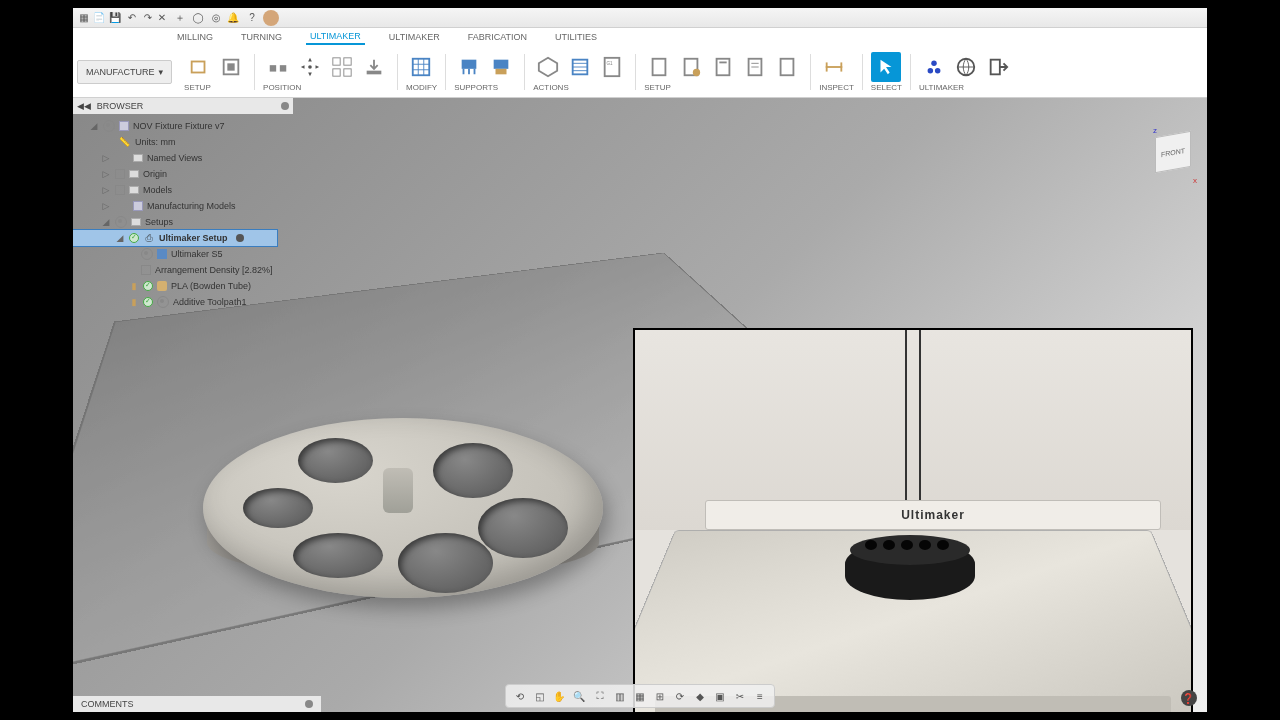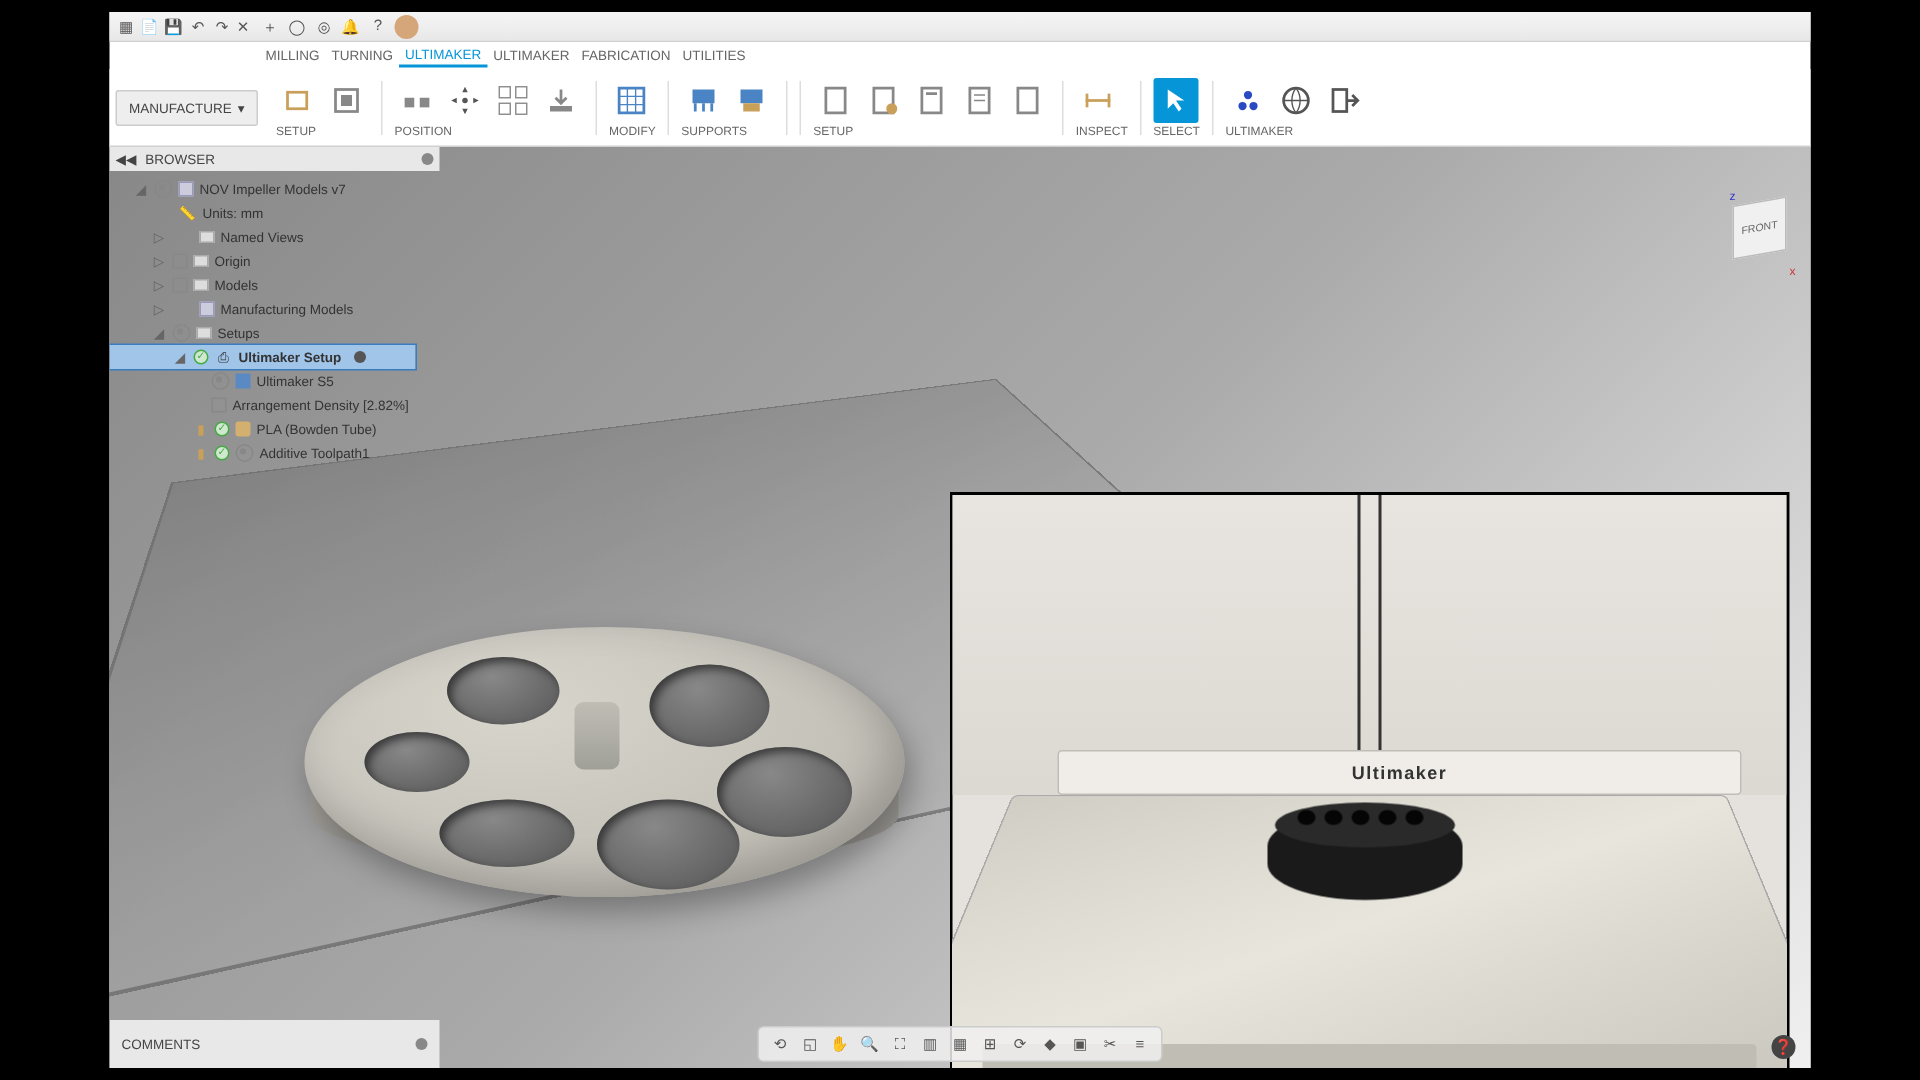--- a/index.html
+++ b/index.html
@@ -9,21 +9,21 @@
 
 .title-bar { height: 20px; background: linear-gradient(#f5f5f5, #e8e8e8); display: flex; align-items: center; padding: 0 4px; border-bottom: 1px solid #d0d0d0; font-size: 10px; }
 .title-icons-left { display: flex; gap: 2px; align-items: center; }
 .title-icon { width: 14px; height: 14px; display: inline-flex; align-items: center; justify-content: center; border-radius: 2px; color: #555; cursor: pointer; }
 .title-center { flex: 1; text-align: center; color: #444; }
 .title-center span.orange { color: #f90; }
 .title-icons-right { display: flex; gap: 4px; align-items: center; }
 .avatar { width: 16px; height: 16px; border-radius: 50%; background: #d4a679; }
 
 
-.main-tabs { height: 18px; display: flex; align-items: center; padding-left: 100px; font-size: 9px; color: #666; }
+.main-tabs { height: 18px; display: flex; align-items: center; gap: 20px; padding-left: 100px; font-size: 9px; color: #666; }
 .main-tab { cursor: pointer; padding: 2px 4px; }
 .main-tab.active { color: #0696d7; border-bottom: 2px solid #0696d7; }
 
 
 .ribbon { height: 52px; background: #fff; border-bottom: 1px solid #d0d0d0; display: flex; align-items: center; padding: 0 4px; }
 .workspace-btn { background: #eee; border: 1px solid #ccc; padding: 6px 8px; font-size: 9px; color: #444; display: flex; align-items: center; gap: 4px; border-radius: 2px; cursor: pointer; margin-right: 8px;}
 .ribbon-group { display: flex; flex-direction: column; align-items: flex-start; margin: 0 4px; }
 .ribbon-icons { display: flex; gap: 2px; align-items: center; }
 .ribbon-icon { width: 30px; height: 30px; display: inline-flex; align-items: center; justify-content: center; cursor: pointer; border-radius: 2px; }
 .ribbon-icon.blue-bg { background: #0696d7; }
@@ -73,21 +73,21 @@
 
 
 .cad-part { position: absolute; left: 130px; top: 260px; width: 420px; height: 280px; }
 .cad-disc { position: absolute; left: 0; top: 60px; width: 400px; height: 180px; background: radial-gradient(ellipse at 35% 30%, #d8d5cd, #b8b5ad); border-radius: 50%; box-shadow: inset -10px -10px 30px rgba(0,0,0,0.2), 5px 10px 20px rgba(0,0,0,0.3);}
 .cad-disc-side { position: absolute; left: 4px; top: 150px; width: 392px; height: 70px; background: linear-gradient(#a8a5a0,#989590); border-radius: 0 0 190px 190px / 0 0 35px 35px;}
 .cad-hole { position: absolute; background: radial-gradient(ellipse at 40% 30%, #888, #555); border-radius: 50%; width: 80px; height: 55px; box-shadow: inset 3px 3px 6px rgba(0,0,0,0.5);}
 .cad-center { position: absolute; left: 180px; top: 110px; width: 30px; height: 45px; background: linear-gradient(#c0bdb5,#a0a098); border-radius: 6px;}
 .cad-platform { position: absolute; left: -100px; top: -180px; width: 700px; height: 420px; background: linear-gradient(160deg, #7a7a7a 0%, #8e8e8e 40%, #bababa 100%); transform: perspective(600px) rotateX(50deg) rotateZ(-14deg); border: 2px solid #666; opacity: 0.7;}
 
 
-.comments-bar { position: absolute; left: 0; bottom: 0; width: 220px; height: 16px; background: #e8e8e8; display: flex; align-items: center; padding: 16px 8px; font-size: 9px; color: #444;}
+.comments-bar { position: absolute; left: 0; bottom: 0; width: 248px; height: 16px; background: #e8e8e8; display: flex; align-items: center; padding: 0 8px; font-size: 9px; color: #444;}
 .comments-bar .dot { margin-left: auto; width: 8px; height: 8px; border-radius: 50%; background: #888;}
 
 
 .nav-toolbar { position: absolute; left: 50%; bottom: 4px; transform: translateX(-50%); display: flex; gap: 4px; background: rgba(240,240,240,0.85); padding: 3px 6px; border-radius: 4px; border: 1px solid #ccc;}
 .nav-icon { width: 16px; height: 16px; display: inline-flex; align-items: center; justify-content: center; cursor: pointer; color: #555; font-size: 10px;}
 .info-badge { position: absolute; right: 10px; bottom: 6px; width: 16px; height: 16px; background: #444; color: #fff; border-radius: 50%; display: flex; align-items: center; justify-content: center; font-size: 10px; cursor: pointer;}
 </style>
 </head>
 <body>
 
@@ -197,20 +197,42 @@
         <span class="ribbon-icon">
             <svg viewBox="0 0 24 24">
               <rect x="4" y="4" width="16" height="10" fill="#4a84c4"></rect>
               <rect x="6" y="14" width="12" height="6" fill="#c9a05a"></rect>
             </svg>
           </span>
       </div>
       <div class="ribbon-label">SUPPORTS</div>
     </div>
     <div class="ribbon-sep"></div>
+    <div class="ribbon-group">
+      <div class="ribbon-icons">
+        <span class="ribbon-icon">
+            <svg viewBox="0 0 24 24">
+              <polygon points="12,2 22,8 22,16 12,22 2,16 2,8" fill="none" stroke="#888" stroke-width="2"></polygon>
+            </svg>
+          </span>
+        <span class="ribbon-icon">
+            <svg viewBox="0 0 24 24">
+              <rect x="4" y="4" width="16" height="16" fill="none" stroke="#4a84c4" stroke-width="2"></rect>
+              <path d="M4 8 H20 M4 12 H20 M4 16 H20" stroke="#4a84c4"></path>
+            </svg>
+          </span>
+        <span class="ribbon-icon">
+            <svg viewBox="0 0 24 24">
+              <rect x="4" y="2" width="16" height="20" fill="none" stroke="#888" stroke-width="2"></rect>
+              <text x="6" y="10" font-size="5" fill="#888">G1</text>
+            </svg>
+          </span>
+      </div>
+      <div class="ribbon-label">ACTIONS</div>
+    </div>
     <div class="ribbon-sep"></div>
     <div class="ribbon-group">
       <div class="ribbon-icons">
         <span class="ribbon-icon">
             <svg viewBox="0 0 24 24">
               <rect x="5" y="3" width="14" height="18" fill="none" stroke="#888" stroke-width="2"></rect>
             </svg>
           </span>
         <span class="ribbon-icon">
             <svg viewBox="0 0 24 24">
@@ -310,21 +332,21 @@
       <span class="collapse">◀◀</span>
       <span>BROWSER</span>
       <span class="dot"></span>
     </div>
     <div class="browser-tree">
       <div class="tree-row">
         <span class="tree-indent" style="width:8px"></span>
         <span class="tree-toggle">◢</span>
         <span class="tree-eye"></span>
         <span class="tree-icon tree-cube"></span>
-        <span>NOV Impeller Models v7</span>
+        <span>NOV Fixture Fixture v7</span>
       </div>
       <div class="tree-row">
         <span class="tree-indent" style="width:38px"></span>
         <span class="tree-icon">📏</span>
         <span>Units: mm</span>
       </div>
       <div class="tree-row">
         <span class="tree-indent" style="width:20px"></span>
         <span class="tree-toggle">▷</span>
         <span style="width:14px"></span>

